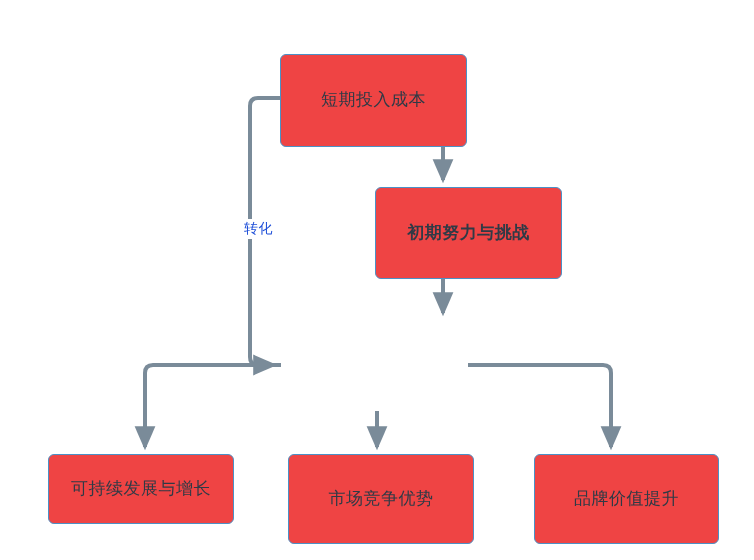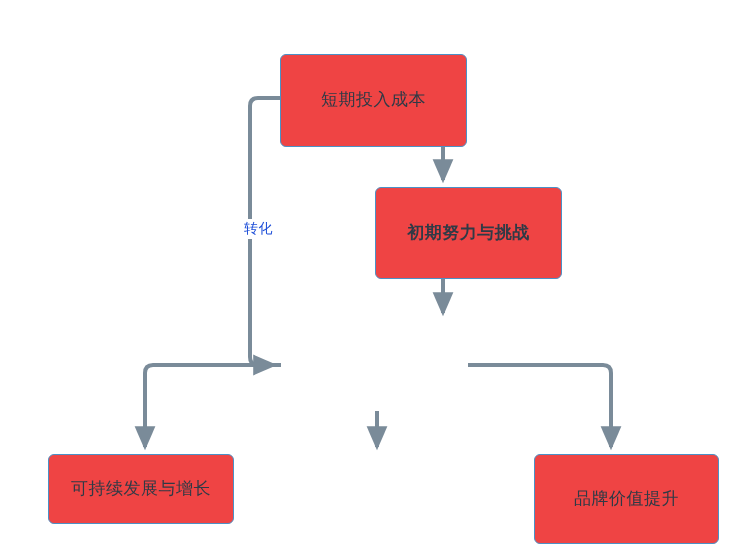--- a/index.html
+++ b/index.html
@@ -83,20 +83,23 @@
 
   <div class="node" style="left:375px; top:187px; width:187px; height:92px;font-weight:bold;">
     <span>初期努力与挑战</span>
   </div>
 
 
   <div class="node" style="left:48px; top:454px; width:186px; height:70px;">
     <span>可持续发展与增长</span>
   </div>
 
+  <div class="node" style="left:288px; top:454px; width:186px; height:90px;">
+    <span>市场竞争优势</span>
+  </div>
 
   <div class="node" style="left:534px; top:454px; width:185px; height:90px;">
     <span>品牌价值提升</span>
   </div>
 
   <div class="edge-label" style="left:241px; top:219px;">转化</div>
 
 </div>
 
 </body></html>

